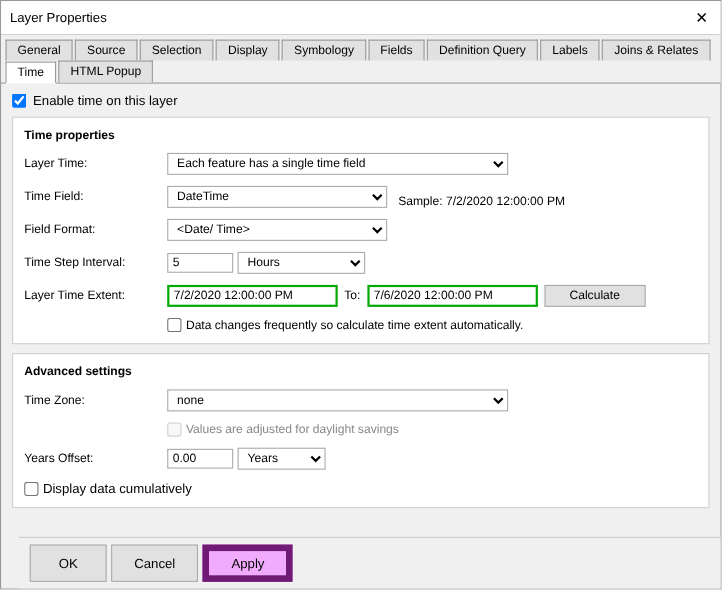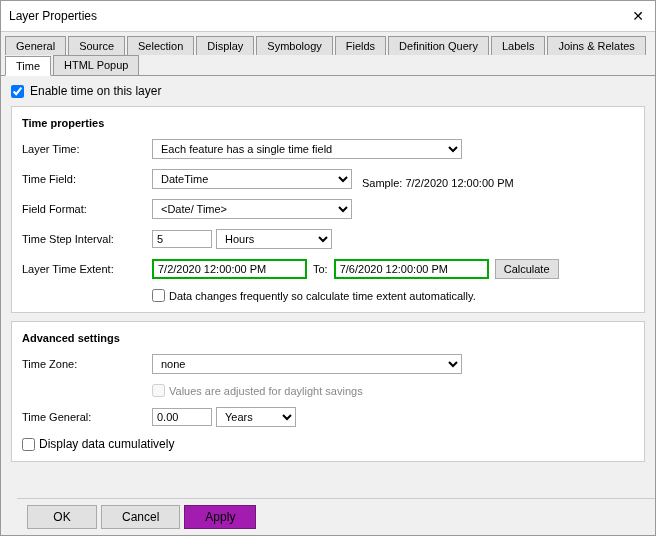--- a/index.html
+++ b/index.html
@@ -34,21 +34,21 @@
     .time-field-select { width: 200px; }
     .field-format-select { width: 200px; }
     
     .time-step-row { display: flex; align-items: center; gap: 4px; }
     .time-step-input { width: 60px; }
     .time-step-unit { width: 116px; }
     
     .extent-row { display: flex; align-items: center; gap: 6px; flex-wrap: wrap; }
     .extent-input { width: 155px; border: 2px solid #00aa00 !important; color: #000; font-size: 11px; padding: 2px 4px; }
     .to-label { font-size: 11px; }
-    .calculate-btn { padding: 3px 8px; border: 1px solid #aaa; background: #e1e1e1; font-size: 11px; cursor: pointer; }
+    .calculate-btn { padding: 3px 22px; border: 1px solid #aaa; background: #e1e1e1; font-size: 11px; cursor: pointer; }
     
     .auto-calc-row { display: flex; align-items: center; margin-top: 4px; }
     .auto-calc-row input[type=checkbox] { margin-right: 4px; }
     .auto-calc-text { font-size: 11px; }
     
     .sample-text { font-size: 11px; color: #000; margin-left: 10px; }
     
     .adv-section { border: 1px solid #ccc; background: #fff; padding: 10px; margin-bottom: 8px; }
     .adv-title { font-weight: bold; font-size: 11px; margin-bottom: 10px; }
     
@@ -60,21 +60,21 @@
     
     .offset-row { display: flex; align-items: center; gap: 4px; }
     .offset-input { width: 60px; }
     .offset-unit { width: 80px; }
     
     .cumulative-row { display: flex; align-items: center; margin-top: 6px; }
     .cumulative-row input[type=checkbox] { margin-right: 4px; }
     
     .bottom-bar { display: flex; gap: 4px; padding: 6px 10px; border-top: 1px solid #ccc; background: #f0f0f0; margin-left: 16px; }
     .bottom-btn { padding: 4px 20px; border: 1px solid #aaa; background: #e1e1e1; font-size: 12px; cursor: pointer; min-width: 70px; }
-    .apply-btn { padding: 4px 20px; border: 1px solid #701a75; background: #a21caf; font-size: 12px; cursor: pointer; }
+    .apply-btn { padding: 4px 20px; border: 6px solid #701a75; background: #f0abfc; font-size: 12px; cursor: pointer; }
   </style>
 </head>
 <body>
 
 <div class="window">
 
   <div class="title-bar">
     <span class="title-text">Layer Properties</span>
     <button class="close-btn">✕</button>
   </div>
@@ -179,21 +179,21 @@
           </select>
         </div>
       </div>
 
       <div class="daylight-row">
         <input type="checkbox" disabled="" style="">
         <span class="daylight-text">Values are adjusted for daylight savings</span>
       </div>
 
       <div class="form-row">
-        <span class="form-label">Time General:</span>
+        <span class="form-label">Years Offset:</span>
         <div class="form-control offset-row">
           <input type="text" class="offset-input" value="0.00" style="">
           <select class="offset-unit">
             <option>Years</option>
             <option>Months</option>
             <option>Weeks</option>
             <option>Days</option>
             <option>Hours</option>
             <option>Minutes</option>
             <option>Seconds</option>

